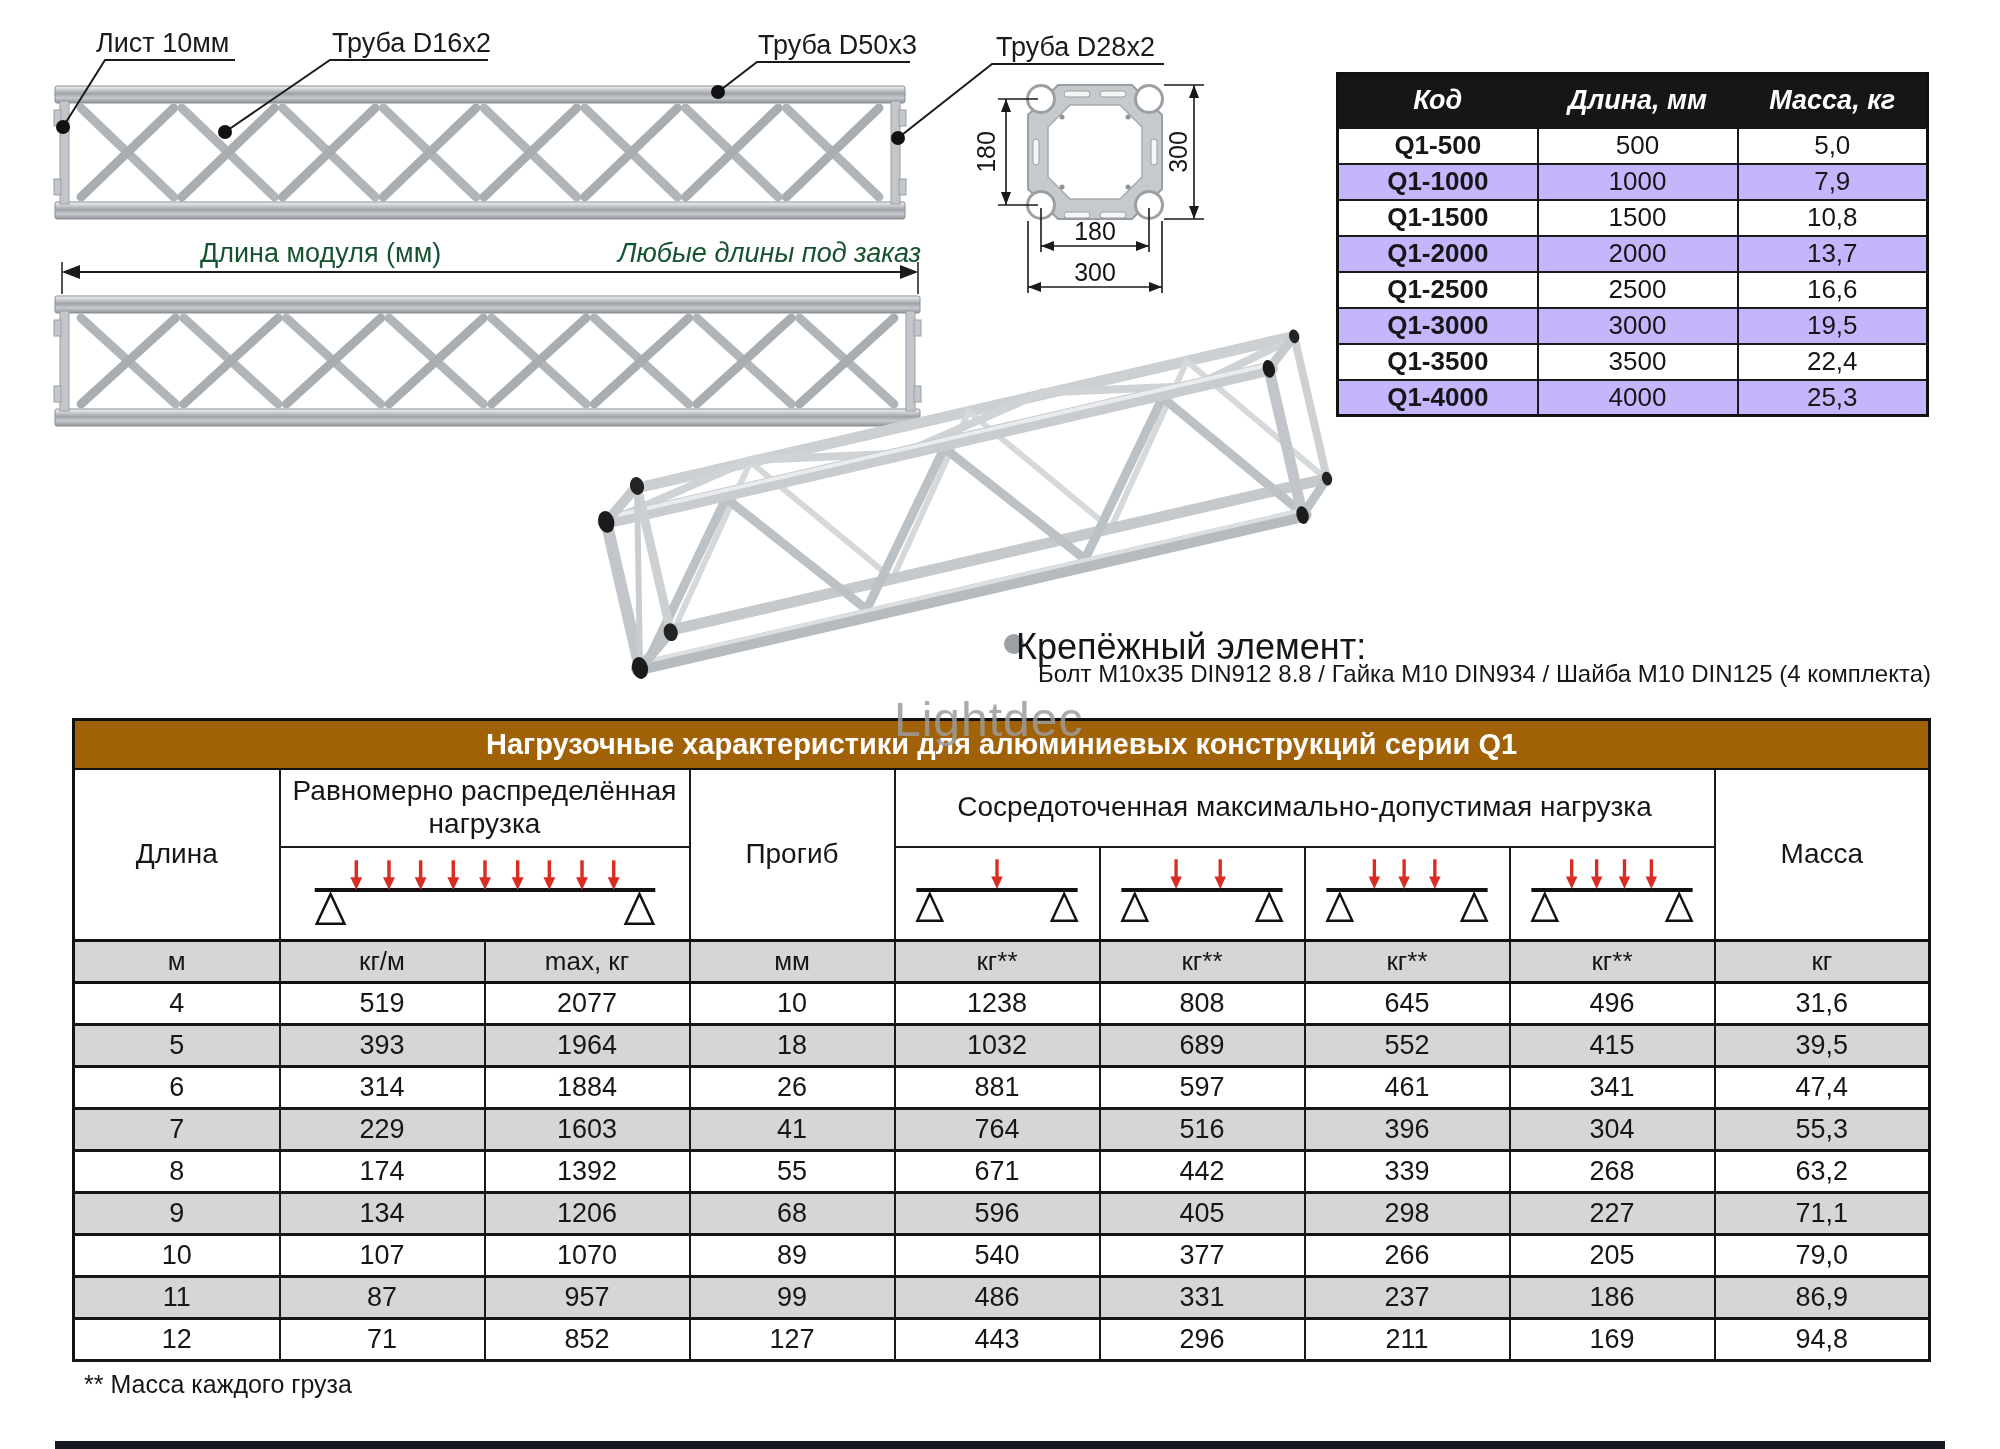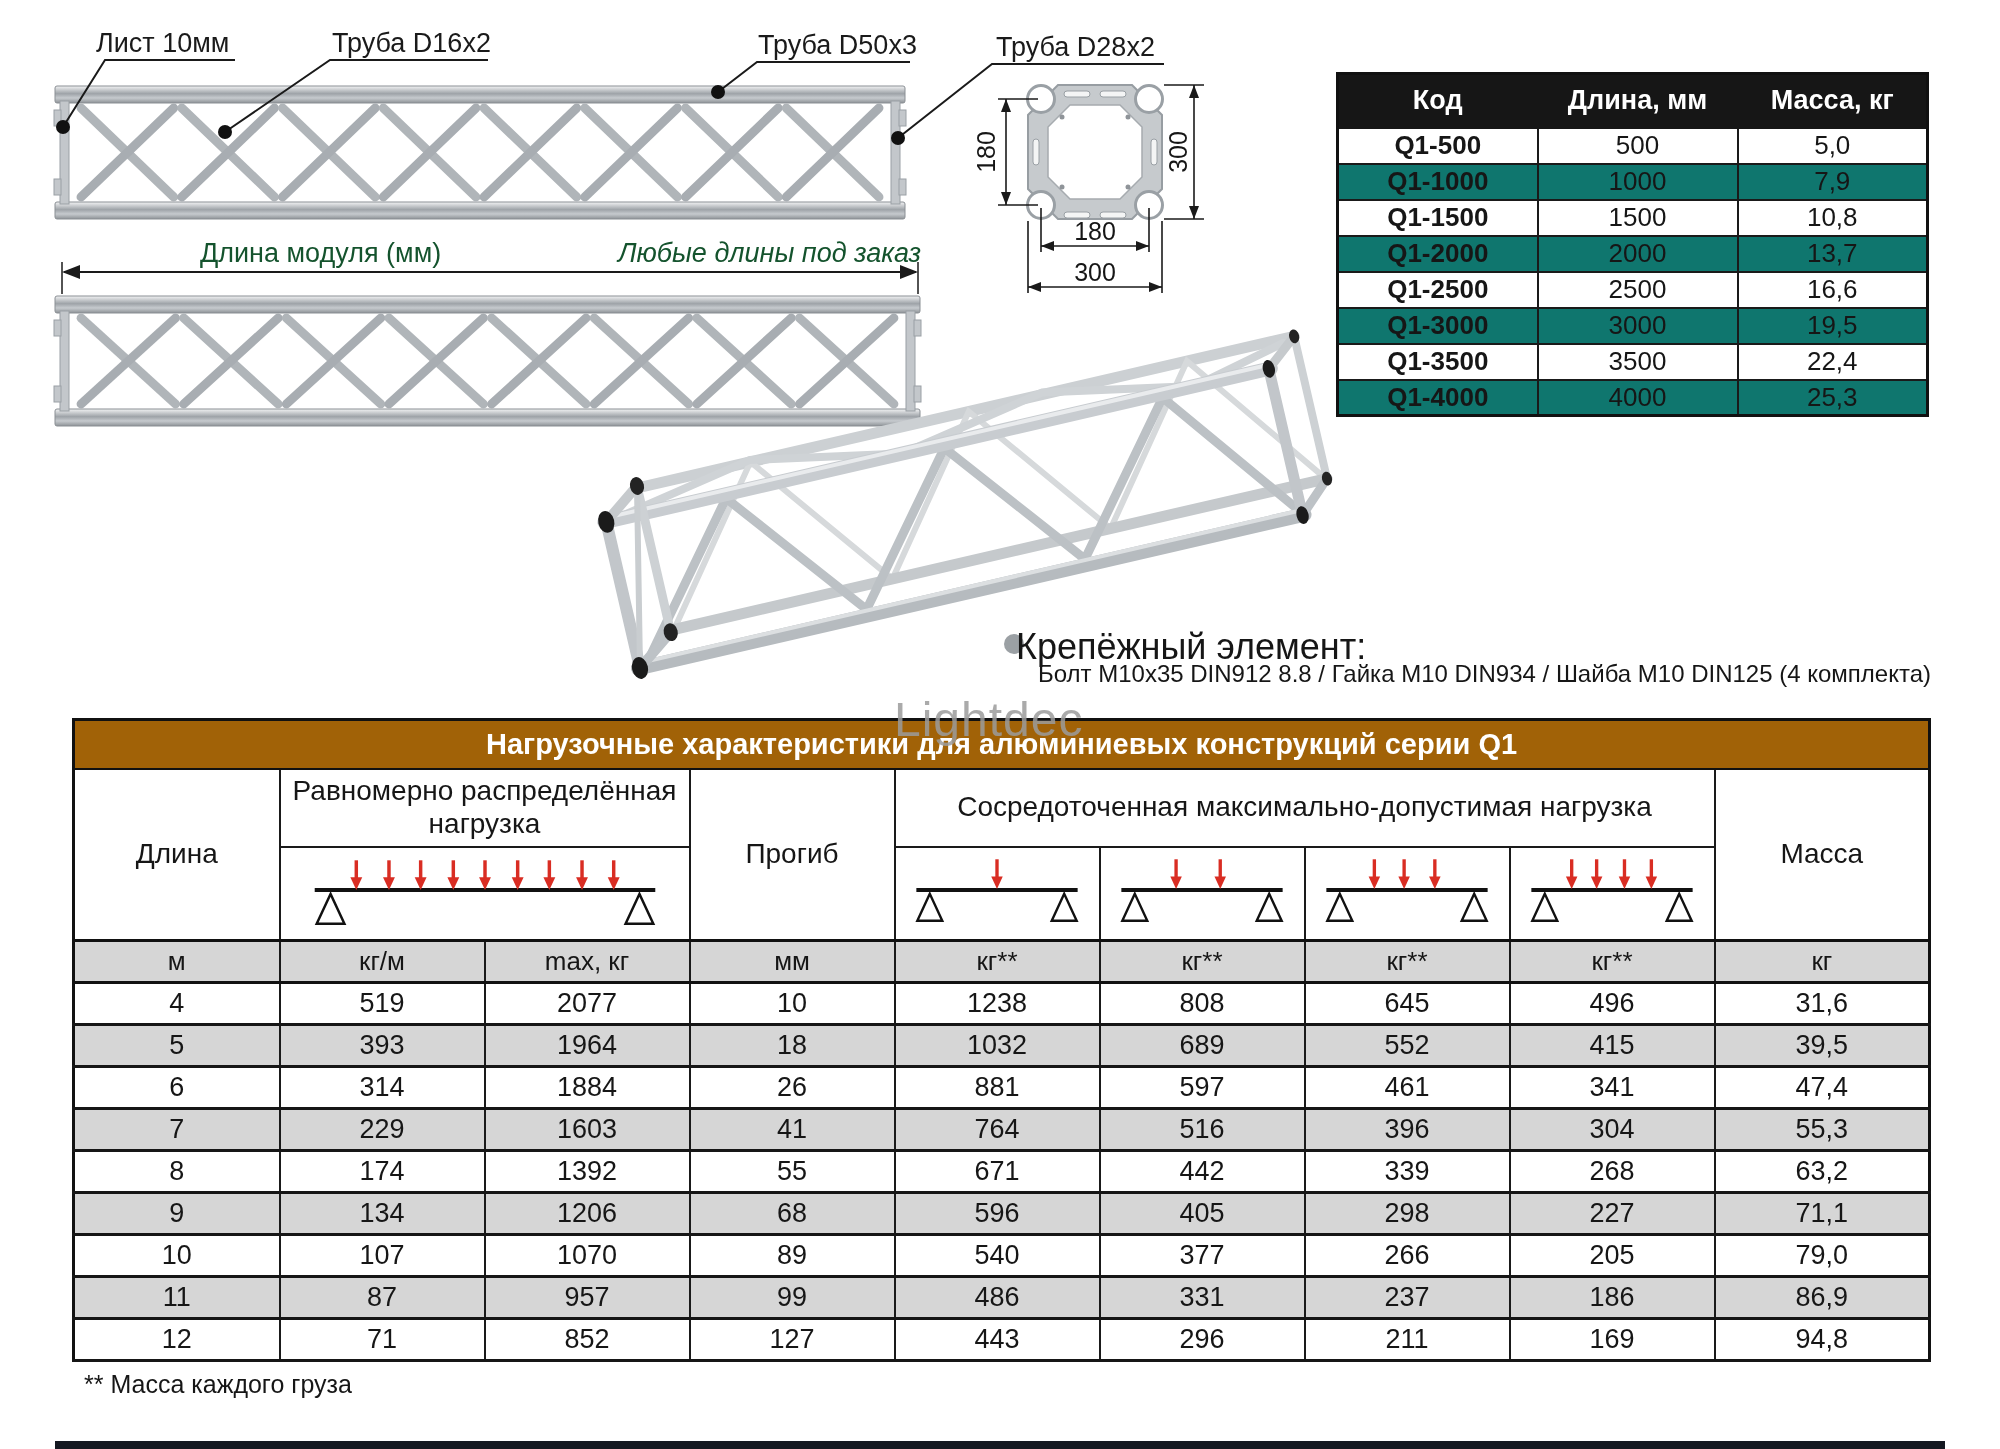--- a/index.html
+++ b/index.html
@@ -17,24 +17,24 @@
   .watermark { position:absolute; left:894px; top:692px; font-size:48px; color:#9c9c9c; opacity:.85;
                letter-spacing:1px; z-index:20; }
 
   .bullet { position:absolute; left:1004px; top:634px; width:20px; height:20px; border-radius:50%; background:#9ba0a4; }
   .fastener-title { position:absolute; left:1016px; top:626px; font-size:36px; }
   .fastener-details { position:absolute; left:1038px; top:660px; font-size:24px; white-space:nowrap; }
 
   table { border-collapse:collapse; position:absolute; table-layout:fixed; background:#fff; }
 
   .size-table { left:1336px; top:72px; width:590px; text-align:center; border:3px solid #111; font-size:26px; }
-  .size-table th { background:#161616; color:#fff; font-size:27px; font-weight:bold; height:54px; border:2px solid #161616; }
+  .size-table th { background:#161616; color:#fff; font-size:27px; font-weight:bold; height:54px; border:2px solid #161616;font-style:italic; }
   .size-table td { border:2px solid #1a1a1a; height:36px; }
   .size-table td:first-child { font-weight:bold; }
-  .size-table tr.alt { background:#0f766e; }
+  .size-table tr.alt { background:#c4b5fd; }
 
   .load-table { left:72px; top:718px; width:1856px; text-align:center; border:3px solid #111; font-size:27px; }
   .load-table th, .load-table td { border:2px solid #1a1a1a; }
   .load-table .title-row th { background:#a16207; color:#fff; font-size:29px; font-weight:bold; height:49px; border-bottom:2px solid #111; }
   .load-table .hdr1 th { font-weight:normal; font-size:28px; height:78px; vertical-align:middle; line-height:1.15; padding:4px 6px; }
   .load-table .hdr2 td { height:90px; vertical-align:middle; padding:0; }
   .load-table .units td { background:#d6d6d6; height:42px; font-size:26px; border-top:3px solid #111; border-bottom:3px solid #111; }
   .load-table tbody td { height:42px; border-bottom:3px solid #161616; }
   .load-table tbody tr.alt { background:#d6d6d6; }
 

